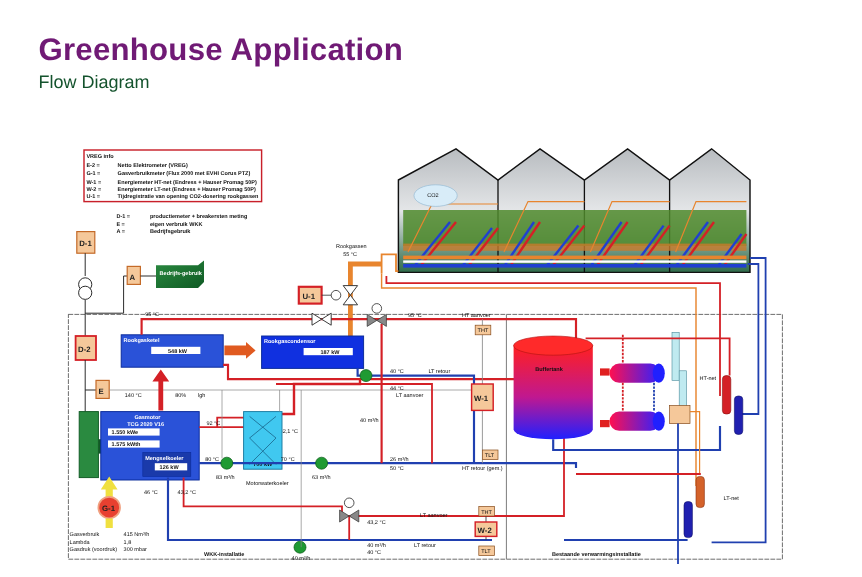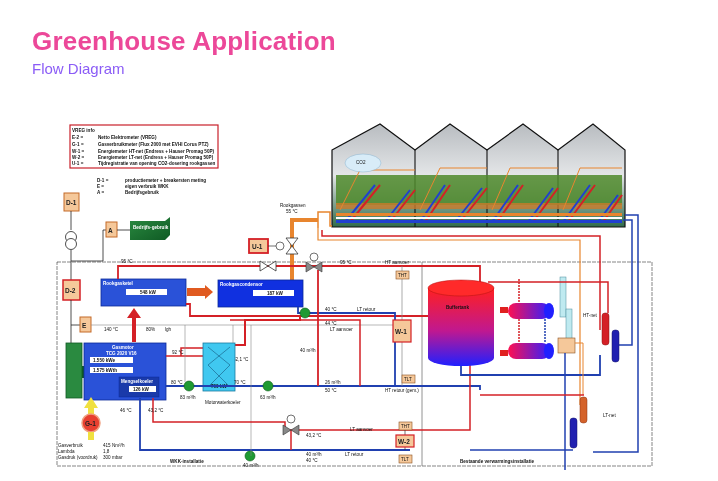--- a/index.html
+++ b/index.html
@@ -1,18 +1,18 @@
 <!DOCTYPE html>
 <html><head>
 <meta charset="utf-8">
 <style>
   html, body { margin:0; padding:0; background:#ffffff; }
   body { width:718px; height:481px; position:relative; overflow:hidden; font-family:"Liberation Sans", sans-serif; }
-  .title { position:absolute; left:32px; top:26px; font-size:26px; font-weight:bold; color:#ec4899; letter-spacing:0.2px; }
-  .subtitle { position:absolute; left:32px; top:60px; font-size:15px; color:#8b5cf6; }
+  .title { position:absolute; left:32px; top:26px; font-size:26px; font-weight:bold; color:#701a75; letter-spacing:0.2px; }
+  .subtitle { position:absolute; left:32px; top:60px; font-size:15px; color:#14532d; }
   svg { position:absolute; left:0; top:0; }
   .t { font-family:"Liberation Sans", sans-serif; font-size:4.6px; fill:#111; }
   .tb { font-family:"Liberation Sans", sans-serif; font-size:4.6px; fill:#111; font-weight:bold; }
   .tw { font-family:"Liberation Sans", sans-serif; font-size:4.6px; fill:#fff; font-weight:bold; }
   .lbl { font-family:"Liberation Sans", sans-serif; font-size:6.5px; font-weight:bold; fill:#222; }
 </style>
 </head>
 <body>
 
 <div class="title">Greenhouse Application</div>

